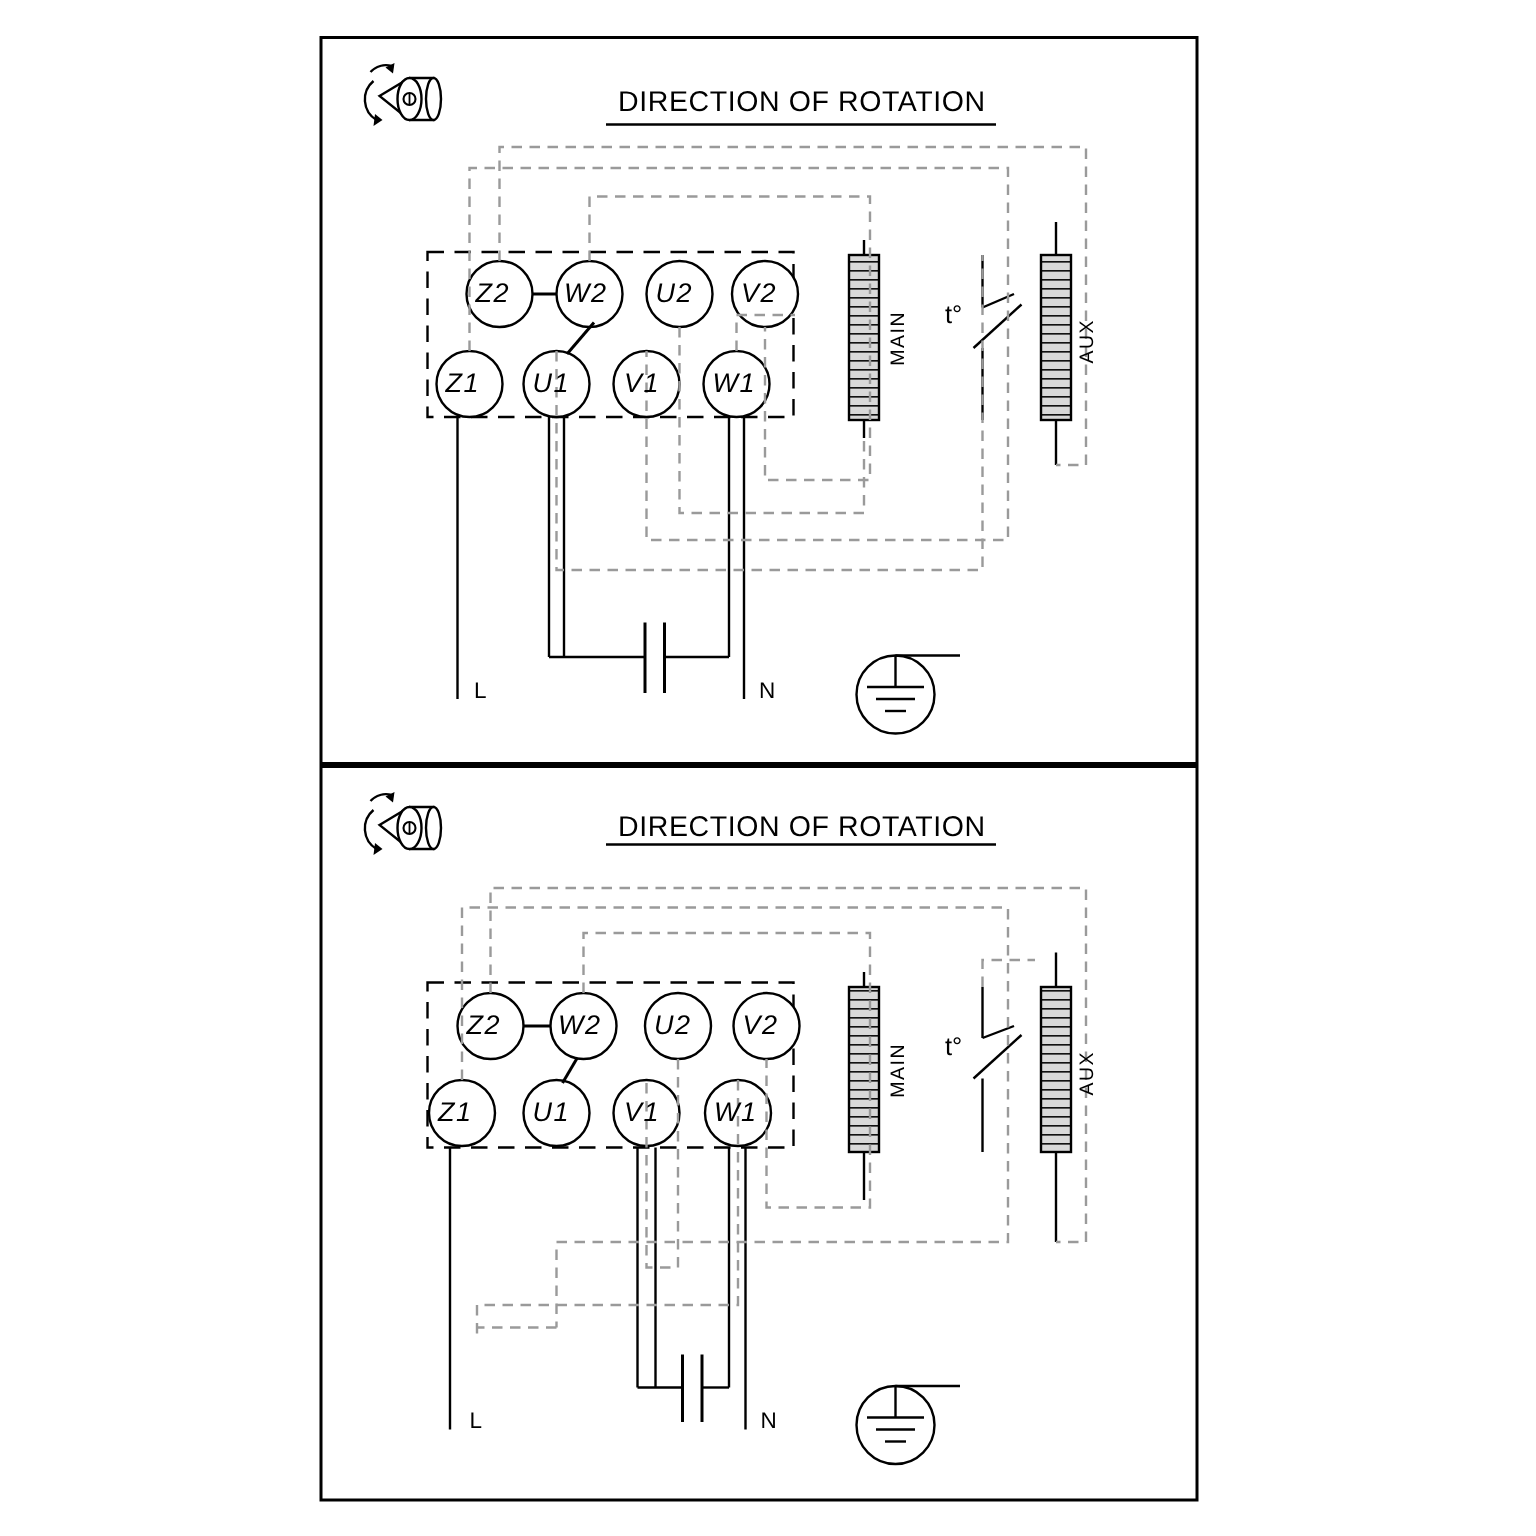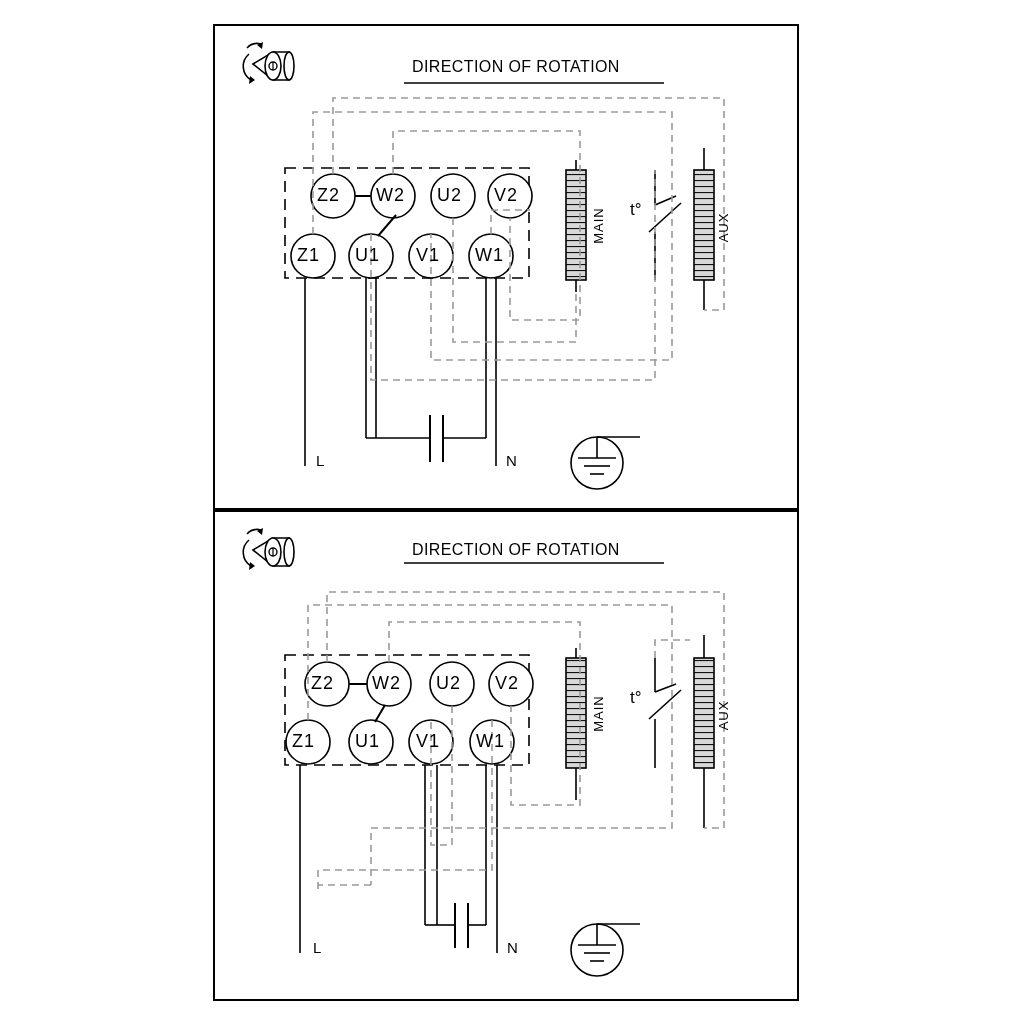--- a/index.html
+++ b/index.html
@@ -31,26 +31,27 @@
     height: 1024px;
     pointer-events: none;
   }
   .lbl {
     position: absolute;
     font-family: "Liberation Sans", sans-serif;
     color: #000;
     white-space: nowrap;
   }
   .title-lbl {
-    font-size: 16px;
+    font-size: 19px;
     letter-spacing: 0.4px;
   }
   .term-lbl {
     font-size: 18px;
     letter-spacing: 1px;
+    font-style: italic;
   }
   .coil-lbl {
     font-size: 13px;
     letter-spacing: 1px;
   }
   .small-lbl {
     font-size: 15px;
   }
   .rot {
     transform-origin: 50% 50%;

